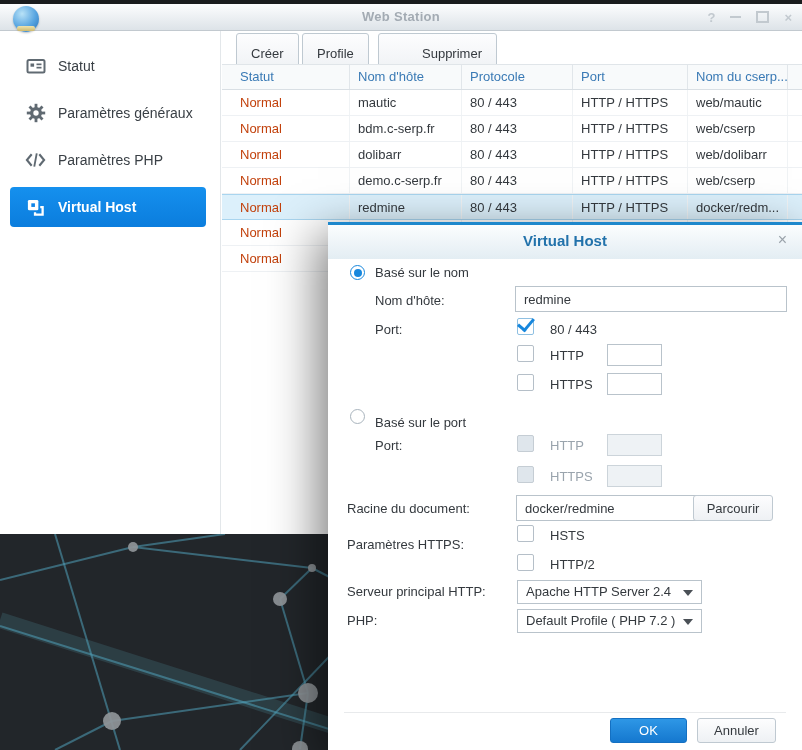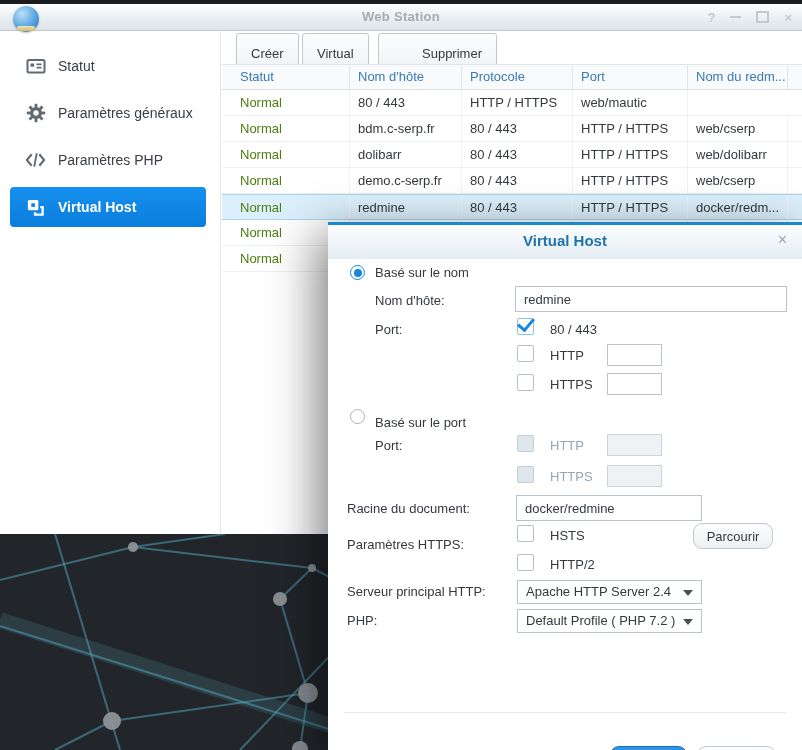--- a/index.html
+++ b/index.html
@@ -51,21 +51,21 @@
   
   .grid-row{display:grid;grid-template-columns:128px 112px 111px 115px 100px 1fr;}
   .thead{position:absolute;left:0;top:34px;width:580px;height:26px;background:#f8fafb;
     border-top:1px solid #e0e5e9;border-bottom:1px solid #d9dfe4;box-sizing:border-box;}
   .thead .c{line-height:24px;font-size:13px;color:#3a7ab5;border-right:1px solid #e1e6ea;
     white-space:nowrap;overflow:hidden;cursor:pointer;}
   .tbody{position:absolute;left:0;top:60px;width:580px;}
   .trow{height:26px;border-bottom:1px solid #eef1f4;box-sizing:border-box;cursor:pointer;background:#fff;}
   .trow .c{line-height:25px;font-size:13px;color:#34393e;border-right:1px solid #f0f3f5;
     white-space:nowrap;overflow:hidden;}
-  .trow .green{color:#4d7c0f;}
+  .trow .green{color:#c2410c;}
   .trow.sel{background:#dcf0fb;border-top:1px solid #a9d5ef;border-bottom:1px solid #a9d5ef;}
   .c{padding-left:8px;}
   .c.first{padding-left:18px;}
   .c.last{border-right:none !important;}
 
   
   .dialog{position:absolute;left:328px;top:222px;width:474px;height:528px;background:#fff;z-index:10;
     border-top:3px solid #1e88cc;box-sizing:border-box;box-shadow:-10px 12px 45px rgba(0,0,0,.5);}
   .dlg-header{position:absolute;left:0;top:0;width:100%;height:34px;
     background:linear-gradient(#fbfdfe,#e3edf3);}
@@ -86,22 +86,22 @@
   .dlg-input{position:absolute;box-sizing:border-box;height:26px;border:1px solid #b9c3cb;background:#fff;
     font-family:"Liberation Sans",sans-serif;font-size:13px;color:#34393e;padding:0 8px;}
   .dlg-input.small{height:22px;width:55px;padding:0 5px;}
   .dlg-input.disabled{background:#eef2f5;border-color:#ccd4da;}
   .dlg-select{position:absolute;box-sizing:border-box;height:24px;border:1px solid #b9c3cb;background:#fff;
     font-size:13px;color:#34393e;line-height:22px;padding:0 8px;cursor:pointer;}
   .dlg-select .arrow{position:absolute;right:8px;top:9px;width:0;height:0;
     border-left:5px solid transparent;border-right:5px solid transparent;border-top:6px solid #4a5archive056;}
   .arrow{position:absolute;right:8px;top:9px;width:0;height:0;
     border-left:5px solid transparent;border-right:5px solid transparent;border-top:6px solid #4a5056;}
-  .dlg-btn{position:absolute;height:25px;box-sizing:border-box;border-radius:9px;font-family:"Liberation Sans",sans-serif;
-    font-size:13px;cursor:pointer;border:1px solid #bfc9d1;background:linear-gradient(#fdfdfe,#eef1f4);color:#34393e;margin-top:28px;}
+  .dlg-btn{position:absolute;height:25px;box-sizing:border-box;border-radius:3px;font-family:"Liberation Sans",sans-serif;
+    font-size:13px;cursor:pointer;border:1px solid #bfc9d1;background:linear-gradient(#fdfdfe,#eef1f4);color:#34393e;}
   .dlg-btn.primary{background:linear-gradient(#2e97e6,#1578cf);border:1px solid #1470c2;color:#fff;}
   .divider{position:absolute;left:16px;right:16px;height:1px;background:#e8eaec;}
 </style>
 </head>
 <body>
 
 <div class="screen">
 
   <div class="wallpaper">
     <svg width="802" height="216">
@@ -197,36 +197,37 @@
             <path d="M15 9.5 L17.5 9.5 L17.5 17.5 L9.5 17.5 L9.5 15" fill="none" stroke="#ffffff" stroke-width="2.4"></path>
           </svg>
         </span>
         <span>Virtual Host</span>
       </div>
     </div>
 
     <div class="content">
       <div class="toolbar">
         <button class="tb-btn tb-create">Créer</button>
-        <button class="tb-btn tb-edit">Virtual</button>
+        <button class="tb-btn tb-edit">Profile</button>
         <button class="tb-btn tb-delete">Supprimer</button>
       </div>
 
       <div class="thead grid-row">
         <div class="c first">Statut</div>
         <div class="c">Nom d'hôte</div>
         <div class="c">Protocole</div>
         <div class="c">Port</div>
-        <div class="c">Nom du redm...</div>
+        <div class="c">Nom du cserp...</div>
         <div class="c last"></div>
       </div>
 
       <div class="tbody">
         <div class="trow grid-row">
           <div class="c first green">Normal</div>
+          <div class="c">mautic</div>
           <div class="c">80 / 443</div>
           <div class="c">HTTP / HTTPS</div>
           <div class="c">web/mautic</div>
           <div class="c last"></div>
         </div>
         <div class="trow grid-row">
           <div class="c first green">Normal</div>
           <div class="c">bdm.c-serp.fr</div>
           <div class="c">80 / 443</div>
           <div class="c">HTTP / HTTPS</div>

